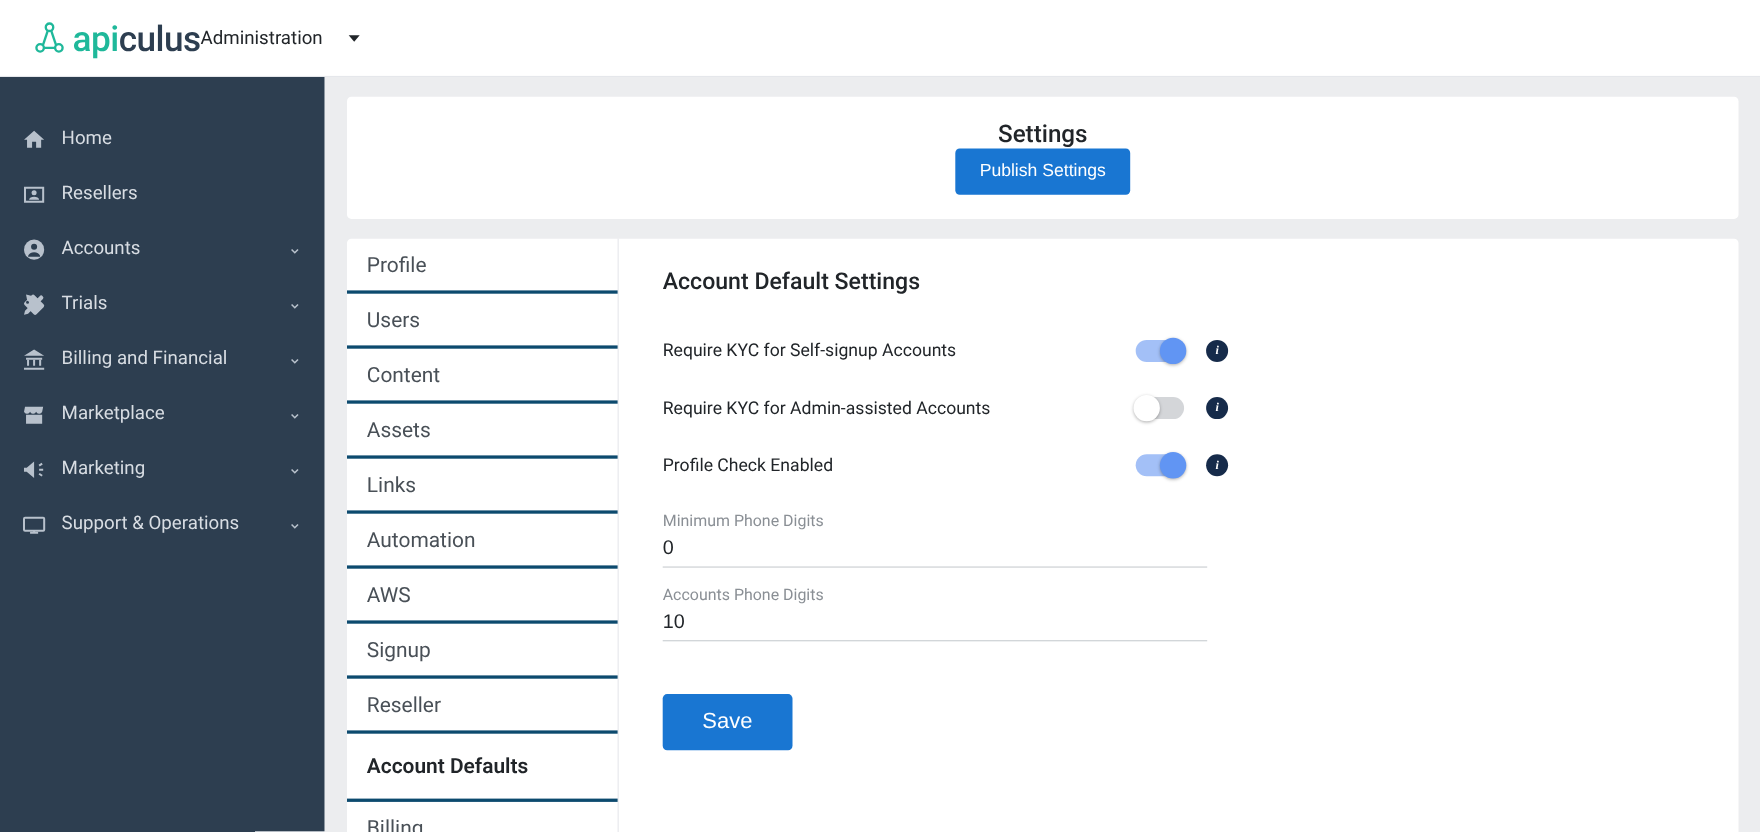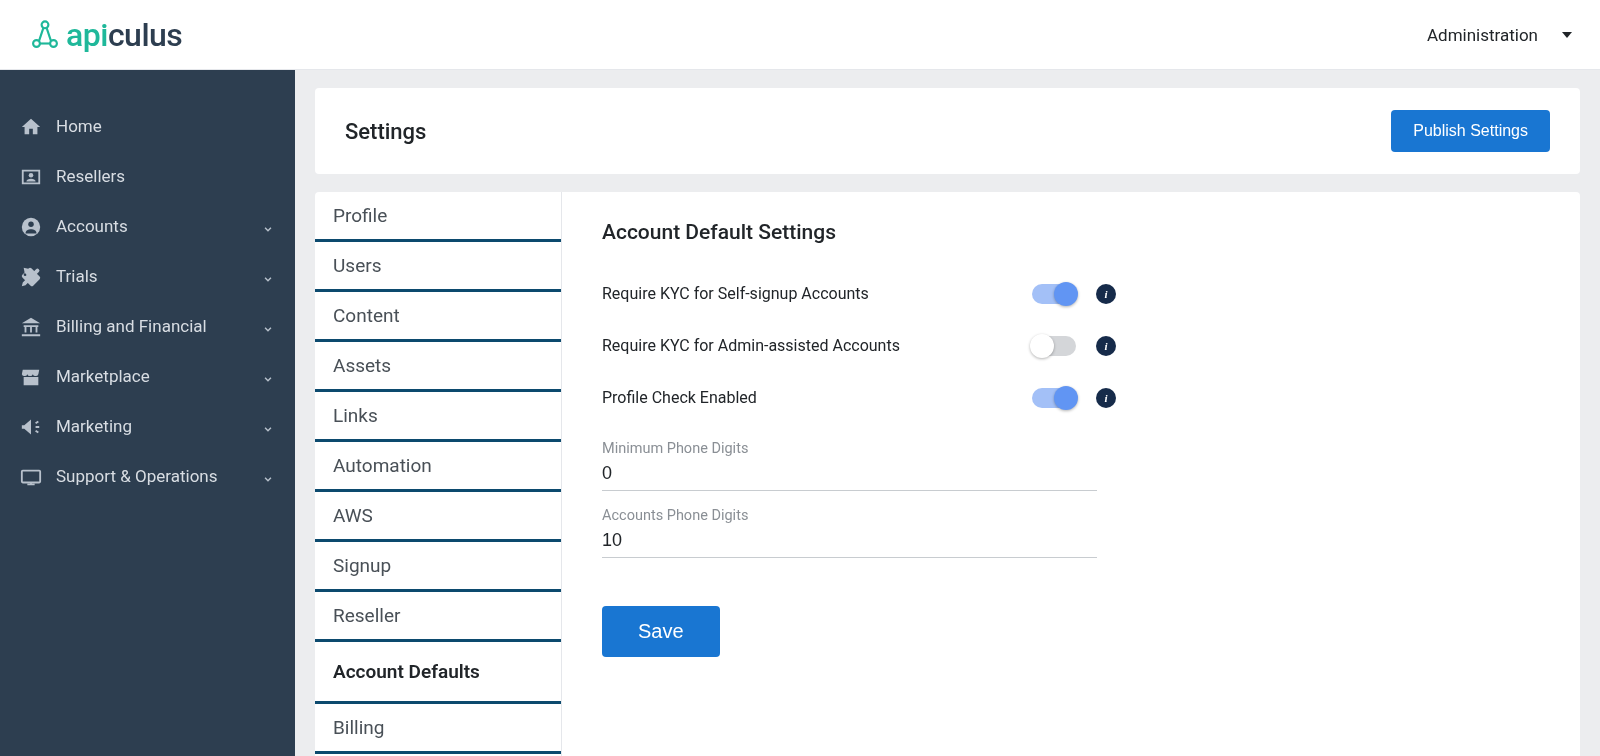--- a/index.html
+++ b/index.html
@@ -1,31 +1,31 @@
 <!DOCTYPE html>
 <html><head>
 <meta charset="utf-8">
 <style>
 * { box-sizing: border-box; margin: 0; padding: 0; }
 body { font-family: -apple-system, BlinkMacSystemFont, "Segoe UI", Roboto, Arial, sans-serif; background: #f0f2f5; color: #212529; width: 1600px; height: 756px; overflow: hidden; }
-.topbar { height: 70px; background: #fff; border-bottom: 1px solid #e5e7eb; display: flex; align-items: center; justify-content: space-between; padding: 0 28px; }
+.topbar { height: 70px; background: #fff; border-bottom: 1px solid #e5e7eb; display: flex; align-items: center; padding: 0 28px; }
 .logo { display: flex; align-items: center; gap: 0; }
 .logo svg { width: 34px; height: 34px; }
 .logo-text { font-size: 32px; font-weight: 500; color: #2d3e50; margin-left: 4px; letter-spacing: -0.5px; }
 .logo-text .api { color: #1fb89a; }
 .admin-dropdown { display: flex; align-items: center; gap: 24px; font-size: 17px; color: #212529; cursor: pointer; }
 .caret { width: 0; height: 0; border-left: 5px solid transparent; border-right: 5px solid transparent; border-top: 6px solid #212529; }
 .layout { display: flex; height: calc(756px - 70px); }
 .sidebar { width: 295px; background: #2d3e50; color: #fff; padding-top: 32px; flex-shrink: 0; }
 .nav-item { display: flex; align-items: center; padding: 14px 20px; color: #d8dde3; font-size: 17px; cursor: pointer; gap: 14px; }
 .nav-icon { width: 22px; height: 22px; flex-shrink: 0; display: flex; align-items: center; justify-content: center; }
 .nav-label { flex: 1; line-height: 1.25; }
 .nav-chevron { width: 14px; height: 14px; flex-shrink: 0; }
 .main { flex: 1; background: #ecedef; padding: 18px 20px 0 20px; overflow-y: auto; }
-.page-header { background: #fff; border-radius: 4px; padding: 22px 30px; display: flex; align-items: center; justify-content: space-between; margin-bottom: 18px; }
+.page-header { background: #fff; border-radius: 4px; padding: 22px 30px; display: flex; align-items: center; justify-content: space-between; margin-bottom: 18px; flex-direction: column; }
 .page-title { font-size: 22px; font-weight: 500; color: #212529; }
 .btn-primary { background: #1976d2; color: #fff; border: none; border-radius: 4px; padding: 12px 22px; font-size: 16px; font-weight: 500; cursor: pointer; }
 .content-row { display: flex; gap: 0; background: #fff; border-radius: 4px; min-height: 600px; }
 .settings-nav { width: 247px; border-right: 1px solid #e5e7eb; }
 .settings-nav-item { padding: 12px 18px; border-bottom: 3px solid #0c4a6e; font-size: 19px; color: #495057; cursor: pointer; }
 .settings-nav-item.active { font-weight: 600; color: #212529; padding: 18px 18px; }
 .content-panel { flex: 1; padding: 28px 40px; }
 .panel-title { font-size: 21px; font-weight: 500; color: #212529; margin-bottom: 40px; }
 .setting-row { display: flex; align-items: flex-start; margin-bottom: 32px; }
 .setting-label { flex: 0 0 430px; font-size: 16px; color: #212529; }

